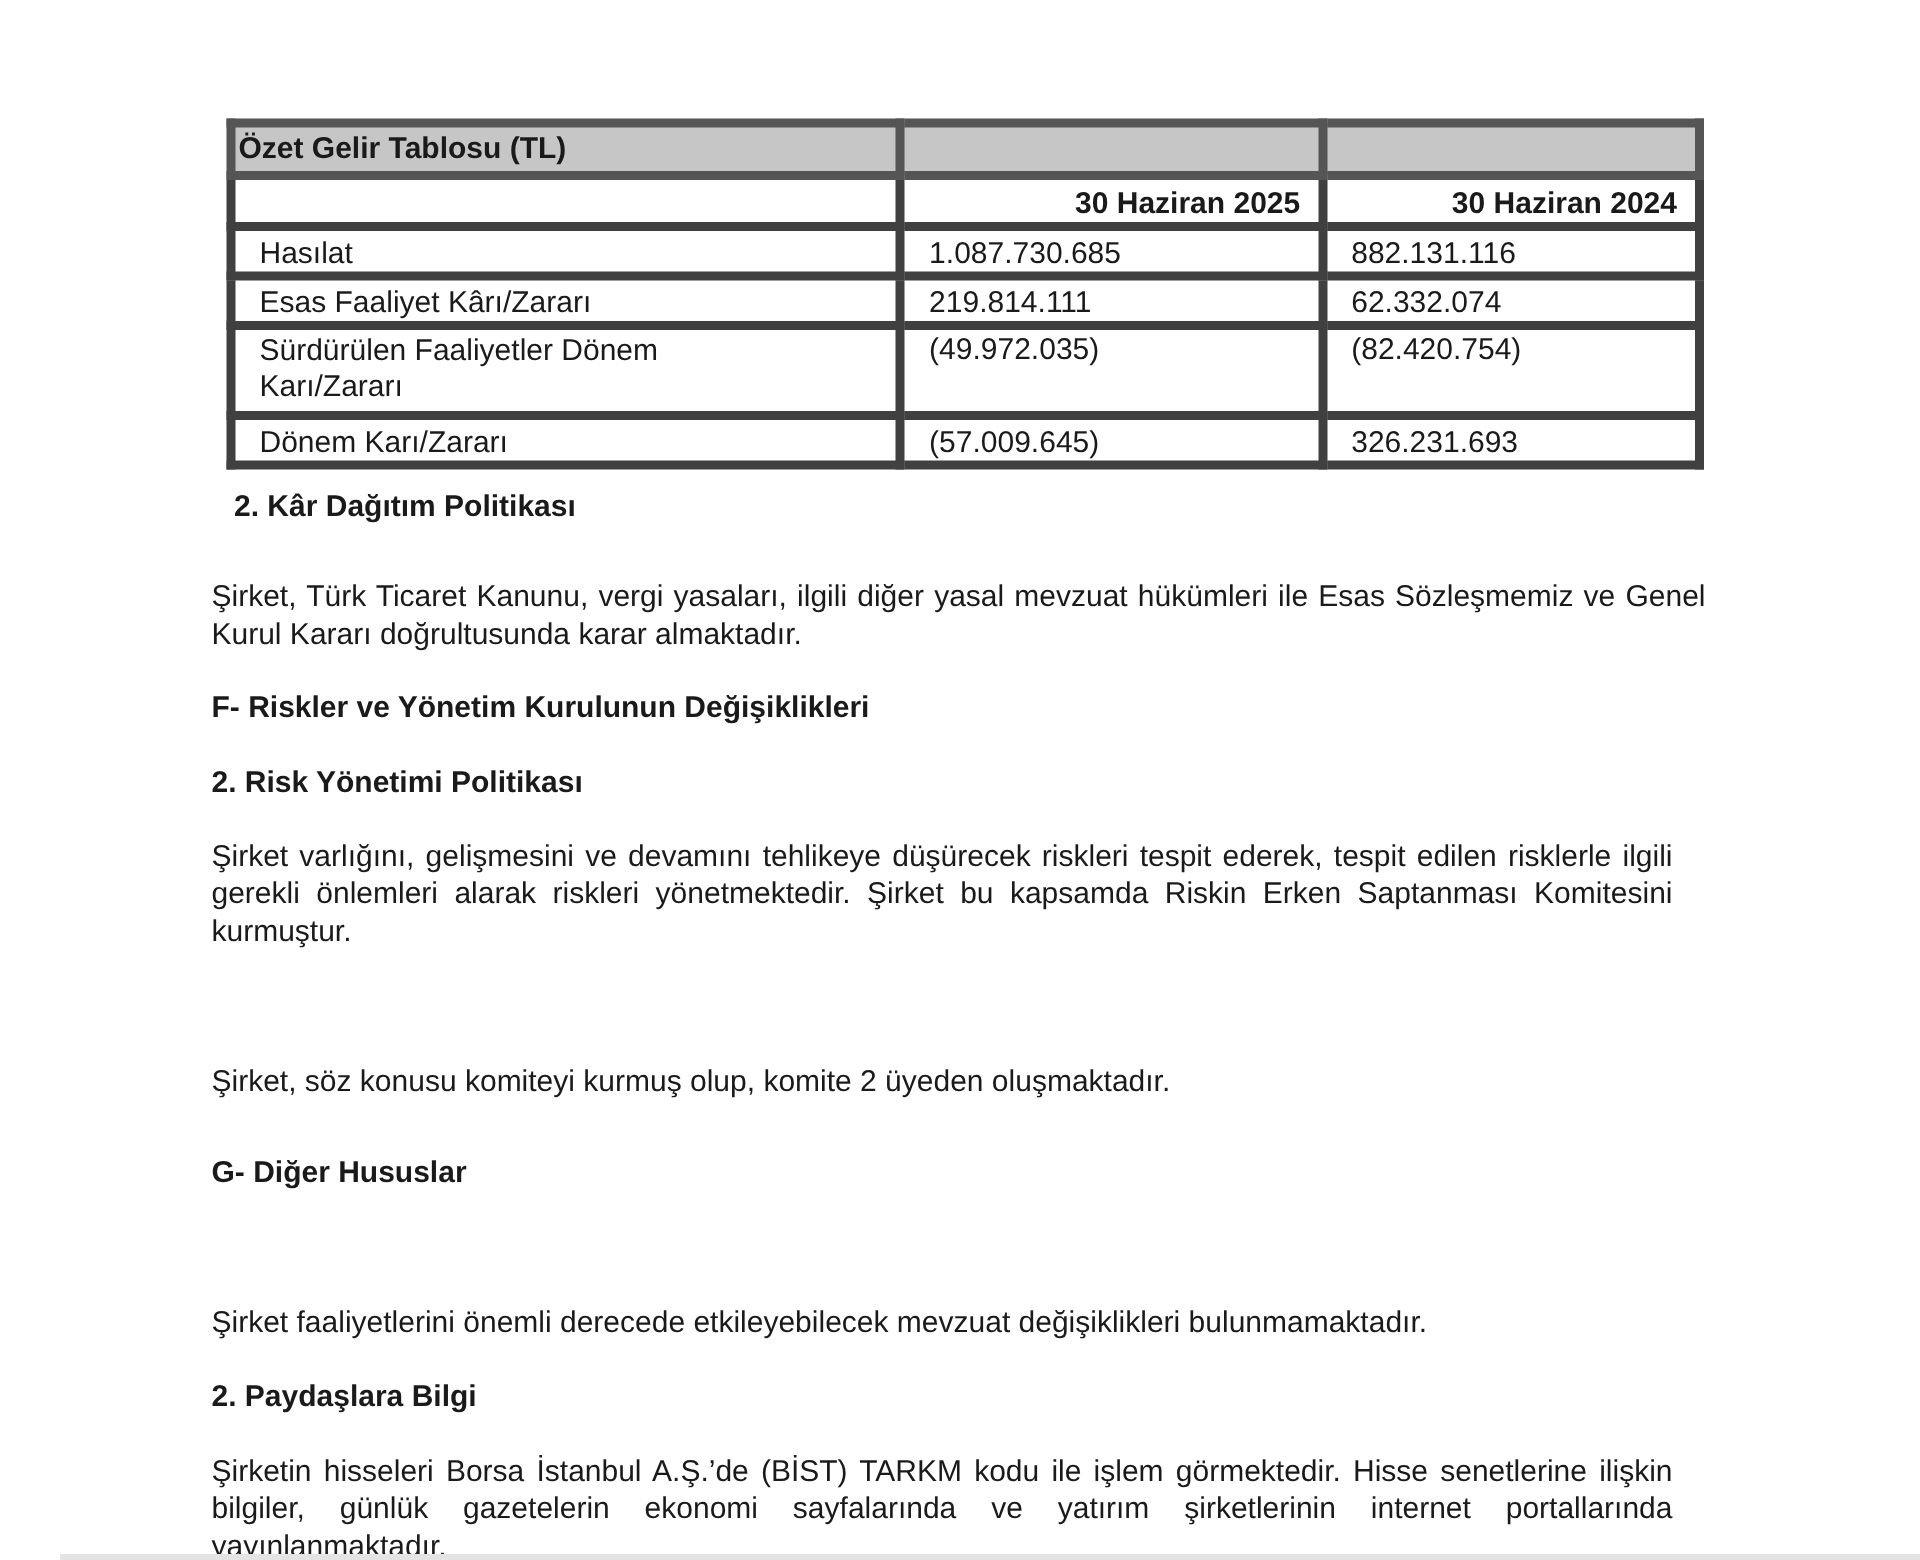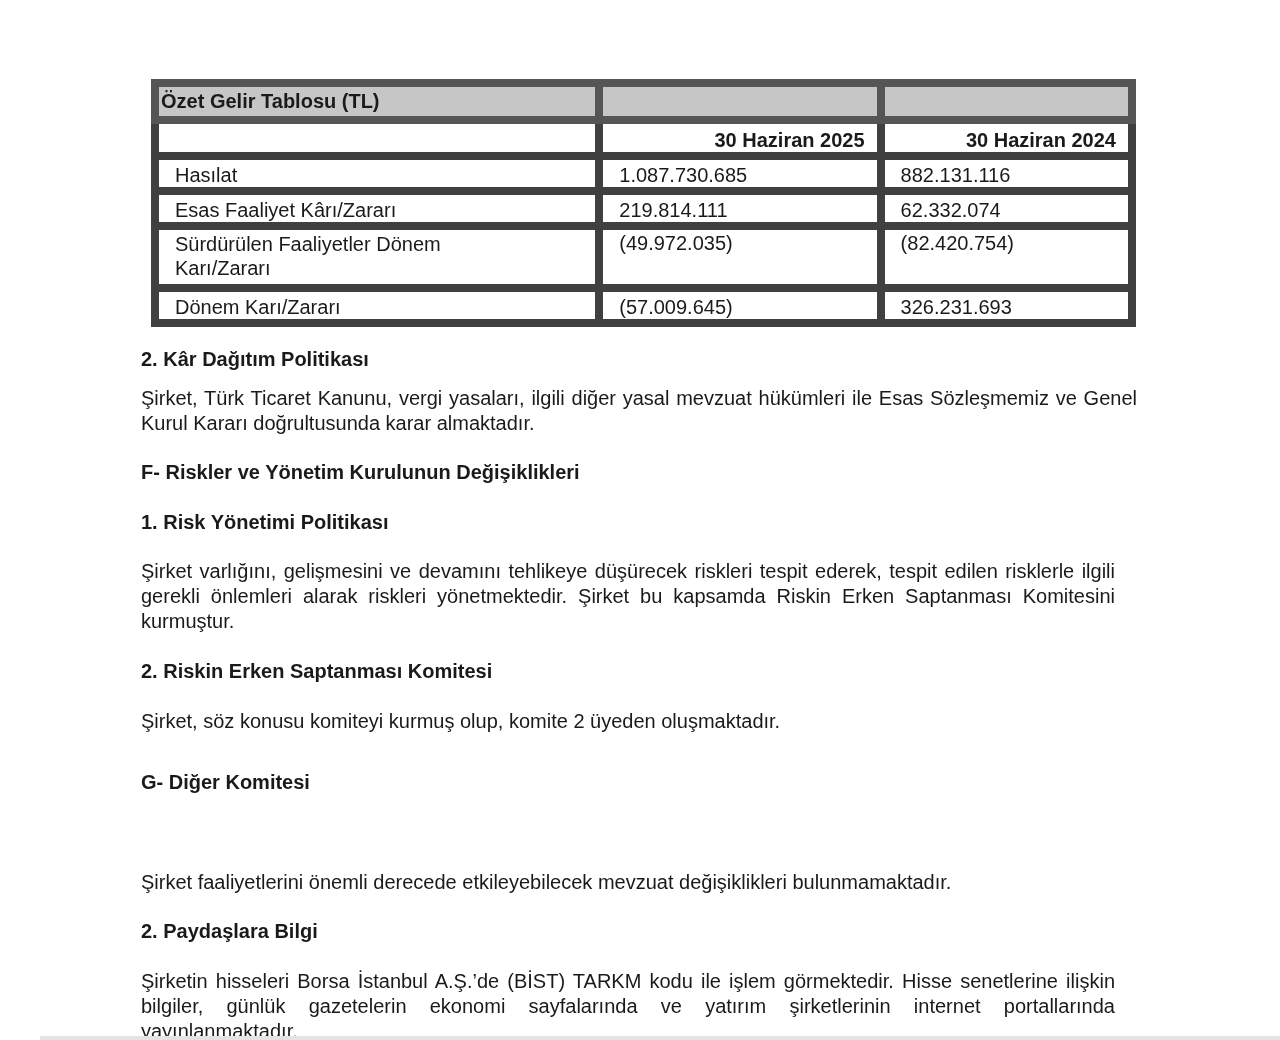--- a/index.html
+++ b/index.html
@@ -5,21 +5,21 @@
   html, body { margin: 0; padding: 0; }
   body {
     width: 1280px; height: 1040px; background: #ffffff; position: relative; overflow: hidden;
     font-family: "Liberation Sans", sans-serif; color: #1a1a1a;
   }
   .page { position: absolute; left: 0; top: 0; width: 1280px; height: 1040px; }
   table.summary {
     position: absolute; left: 151px; top: 79px; width: 985px;
     border-collapse: collapse; font-size: 20px;
   }
-  table.summary td { border: 8px solid #404040; padding: 0 12px 0 16px; vertical-align: bottom; }
+  table.summary td { border: 6px solid #404040; padding: 0 12px 0 16px; vertical-align: bottom; }
   table.summary tr.title td { background: #c6c6c6; height: 29px; border-color: #555; padding-left: 2px; font-weight: bold; vertical-align: middle; }
   table.summary tr.head td { height: 28px; font-weight: bold; text-align: right; }
   table.summary tr.row td { height: 27px; }
   table.summary tr.row td.num { text-align: left; }
   table.summary tr.row.tall td { height: 52px; vertical-align: top; }
   table.summary tr.row.tall td.label { line-height: 24px; padding-top: 2px; }
   table.summary tr.row.tall td.num { padding-top: 2px; border-radius: 24px; }
   table.summary td.c0 { width: 391px; }
   table.summary td.c1 { width: 276px; }
   table.summary td.c2 { width: 242px; }
@@ -61,32 +61,31 @@
       <td class="c2 num">(82.420.754)</td>
     </tr>
     <tr class="row">
       <td class="c0 label">Dönem Karı/Zararı</td>
       <td class="c1 num">(57.009.645)</td>
       <td class="c2 num">326.231.693</td>
     </tr>
   </tbody>
     </table>
 
-  <div class="heading" style="top:348px;">2. Kâr Dağıtım Politikası</div>
+  <div class="heading" style="top:327px;margin-left:15px;">2. Kâr Dağıtım Politikası</div>
   <div class="para" style="top:386px;">Şirket, Türk Ticaret Kanunu, vergi yasaları, ilgili diğer yasal mevzuat hükümleri ile Esas Sözleşmemiz ve Genel Kurul Kararı doğrultusunda karar almaktadır.</div>
 
   <div class="heading" style="top:461px;">F- Riskler ve Yönetim Kurulunun Değişiklikleri</div>
 
-  <div class="heading" style="top:511px;">1.  Risk Yönetimi  Politikası</div>
+  <div class="heading" style="top:511px;">2.  Risk Yönetimi  Politikası</div>
   <div class="para narrow" style="top:559px;">Şirket varlığını, gelişmesini ve devamını tehlikeye düşürecek riskleri tespit ederek, tespit edilen risklerle ilgili gerekli önlemleri alarak riskleri yönetmektedir. Şirket bu kapsamda Riskin Erken Saptanması Komitesini kurmuştur.</div>
 
-  <div class="heading" style="top:660px;">2.  Riskin Erken Saptanması Komitesi</div>
   <div class="para" style="top:709px;">Şirket, söz konusu komiteyi kurmuş olup, komite 2 üyeden oluşmaktadır.</div>
 
-  <div class="heading" style="top:771px;">G- Diğer Komitesi</div>
+  <div class="heading" style="top:771px;">G- Diğer Hususlar</div>
 
   <div class="para" style="top:870px;">Şirket faaliyetlerini önemli derecede etkileyebilecek mevzuat değişiklikleri bulunmamaktadır.</div>
 
   <div class="heading" style="top:920px;">2.  Paydaşlara Bilgi</div>
   <div class="para narrow" style="top:969px;">Şirketin hisseleri Borsa İstanbul A.Ş.’de (BİST) TARKM kodu ile işlem görmektedir. Hisse senetlerine ilişkin bilgiler, günlük gazetelerin ekonomi sayfalarında ve yatırım şirketlerinin internet portallarında yayınlanmaktadır.</div>
 
   <div class="bottom-line"></div>
 </div>
 
 </body></html>

